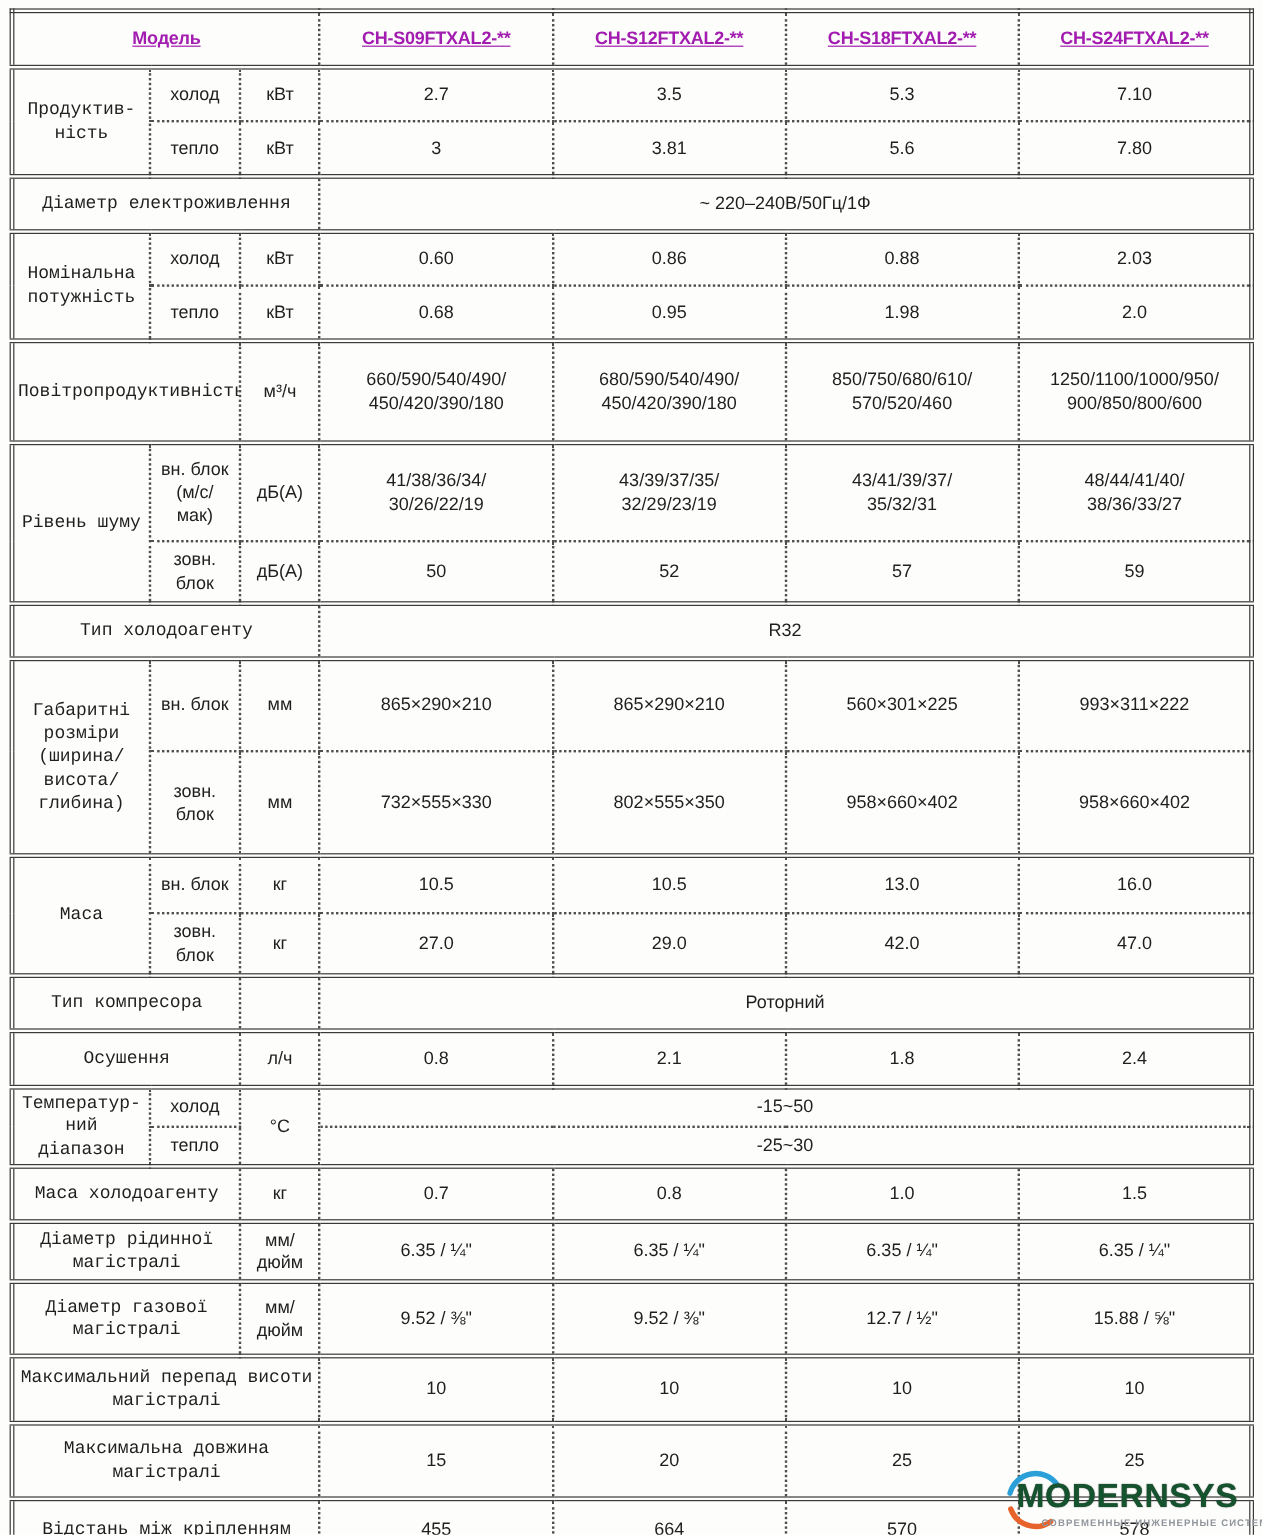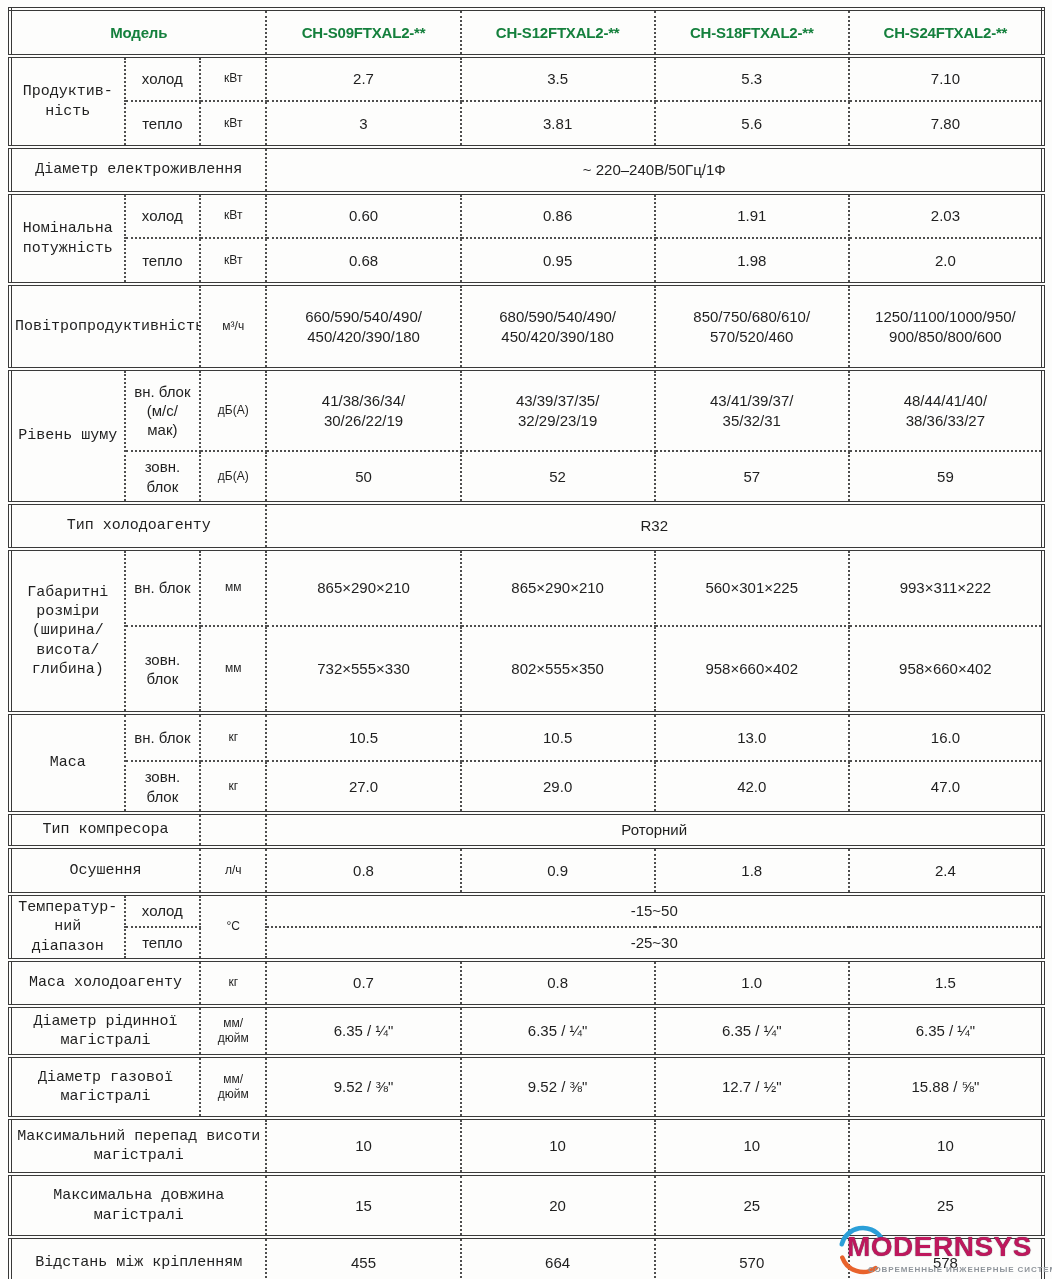--- a/index.html
+++ b/index.html
@@ -20,37 +20,37 @@
     text-align:center;
     vertical-align:middle;
     font-size:15px;
     color:#1f1f1f;
     padding:1px 3px;
     line-height:1.28;
     white-space:pre-line;
     font-weight:400;
     overflow:hidden;
   }
-  th{font-weight:700;letter-spacing:-0.2px;color:#15803d;}
+  th{font-weight:700;letter-spacing:-0.2px;color:#a21caf;text-decoration:underline;}
   tr.sect td, tr.sect th{border-top:4px double #3a3a3a;}
   tr.sub td{border-top:2px dotted #767676;}
   td.lbl{font-size:15px;font-family:Liberation Mono, monospace;}
-  td.unit{font-size:12px;}
+  td.unit{font-size:15px;}
 
   
   .logo{
     position:absolute;
     right:3px;bottom:1px;
     width:212px;height:56px;
     pointer-events:none;
   }
   .logo svg{position:absolute;left:0;top:0;}
   .logo-word{
     position:absolute;left:10px;top:11px;
-    font-size:28px;font-weight:800;color:#be185d;
+    font-size:28px;font-weight:800;color:#14532d;
     letter-spacing:0.5px;line-height:1;
     text-shadow:0 0 1px #3b3b3d;
   }
   .logo-tag{
     position:absolute;left:31px;top:43px;
     font-size:8px;font-weight:700;color:#8f959b;
     letter-spacing:0.9px;white-space:nowrap;
   }
 </style>
 </head>
@@ -101,21 +101,21 @@
   <td colspan="4">~ 220–240В/50Гц/1Ф</td>
 </tr>
 
 <tr class="sect" style="height:45px">
   <td class="lbl" rowspan="2">Номінальна
 потужність</td>
   <td>холод</td>
   <td class="unit">кВт</td>
   <td>0.60</td>
   <td>0.86</td>
-  <td>1.91</td>
+  <td>0.88</td>
   <td>2.03</td>
 </tr>
 <tr class="sub" style="height:46px">
   <td>тепло</td>
   <td class="unit">кВт</td>
   <td>0.68</td>
   <td>0.95</td>
   <td>1.98</td>
   <td>2.0</td>
 </tr>
@@ -198,31 +198,31 @@
 <tr class="sub" style="height:52px">
   <td>зовн.
 блок</td>
   <td class="unit">кг</td>
   <td>27.0</td>
   <td>29.0</td>
   <td>42.0</td>
   <td>47.0</td>
 </tr>
 
-<tr class="sect" style="height:34px">
+<tr class="sect" style="height:46px">
   <td class="lbl" colspan="2">Тип компресора</td>
   <td class="unit"></td>
   <td colspan="4">Роторний</td>
 </tr>
 
 <tr class="sect" style="height:47px">
   <td class="lbl" colspan="2">Осушення</td>
   <td class="unit">л/ч</td>
   <td>0.8</td>
-  <td>0.9</td>
+  <td>2.1</td>
   <td>1.8</td>
   <td>2.4</td>
 </tr>
 
 <tr class="sect" style="height:33px">
   <td class="lbl" rowspan="2">Температур-
 ний діапазон</td>
   <td>холод</td>
   <td class="unit" rowspan="2">°C</td>
   <td colspan="4">-15~50</td>

